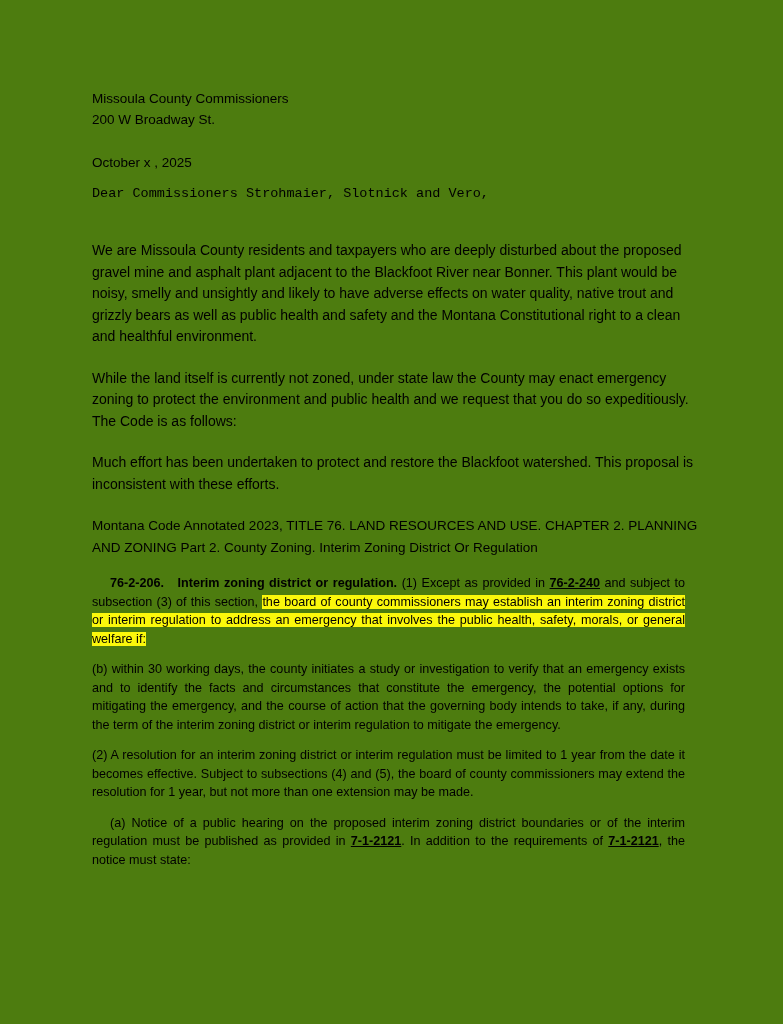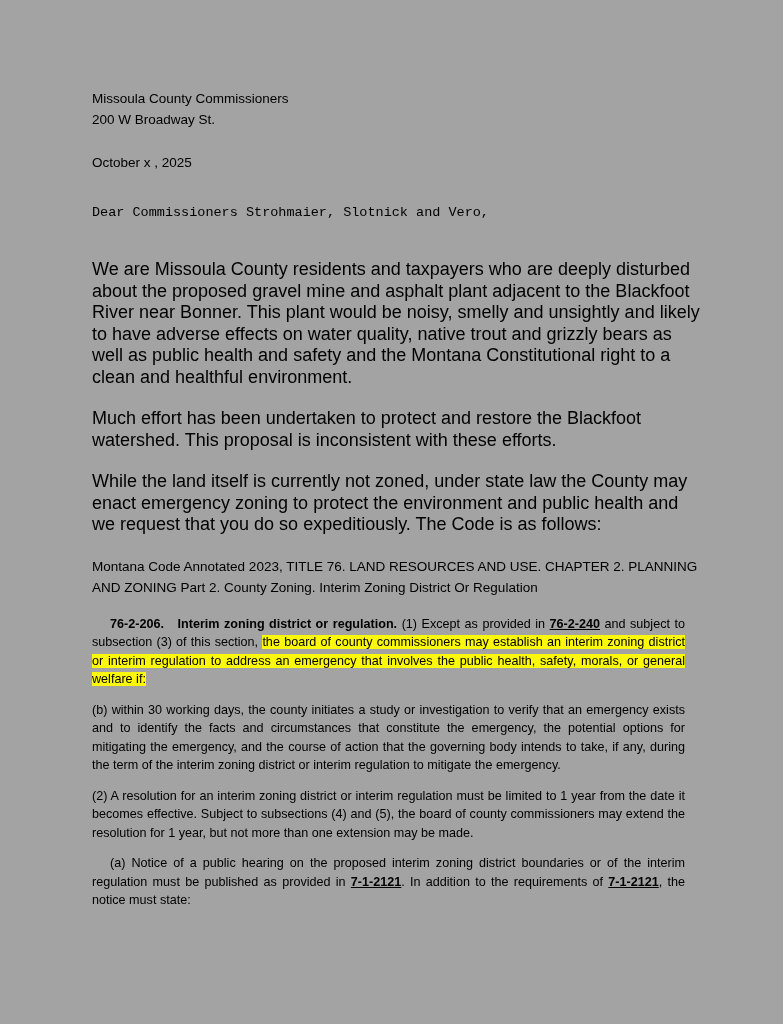--- a/index.html
+++ b/index.html
@@ -11,45 +11,45 @@
     width: 783px;
     height: 1024px;
     font-family: "Liberation Sans", sans-serif;
     color: #000000;
     overflow: hidden;
   }
   .page {
     position: relative;
     width: 783px;
     height: 1024px;
-    background: #a3a3a3;
+    background: #4d7c0f;
     box-sizing: border-box;
     padding: 88px 82px 0 92px;
   }
   .letterhead {
     font-size: 13.5px;
     line-height: 21px;
     margin-bottom: 22px;
   }
   .letterhead div {
     white-space: pre;
   }
   .date-line {
     font-size: 13.5px;
     line-height: 21px;
-    margin-bottom: 29px;
+    margin-bottom: 10px;
   }
   .salutation {
     font-size: 13.5px;
     line-height: 21px;
     margin-bottom: 36px;
     font-family: Liberation Mono, monospace;
   }
   p.body-para {
-    font-size: 18px;
+    font-size: 14px;
     line-height: 21.5px;
     margin: 12px 0 20px 0;
     text-align: left;
   }
   p.cite-para {
     font-size: 13.5px;
     line-height: 21.5px;
     margin: 0 0 16px 0;
   }
   .statute {
@@ -84,23 +84,23 @@
     <div>Missoula County Commissioners</div>
     <div>200 W Broadway St.</div>
   </div>
 
   <div class="date-line">October x , 2025</div>
 
   <div class="salutation">Dear Commissioners Strohmaier, Slotnick and Vero,</div>
 
   <p class="body-para">We are Missoula County residents and taxpayers who are deeply disturbed about the proposed gravel mine and asphalt plant adjacent to the Blackfoot River near Bonner. This plant would be noisy, smelly and unsightly and likely to have adverse effects on water quality, native trout and grizzly bears as well as public health and safety and the Montana Constitutional right to a clean and healthful environment.</p>
 
+  <p class="body-para">While the land itself is currently not zoned, under state law the County may enact emergency zoning to protect the environment and public health and we request that you do so expeditiously. The Code is as follows:</p>
+
   <p class="body-para">Much effort has been undertaken to protect and restore the Blackfoot watershed. This proposal is inconsistent with these efforts.</p>
-
-  <p class="body-para">While the land itself is currently not zoned, under state law the County may enact emergency zoning to protect the environment and public health and we request that you do so expeditiously. The Code is as follows:</p>
 
   <p class="cite-para"><span>Montana Code Annotated 2023,</span><span> TITLE 76. LAND RESOURCES AND USE. CHAPTER 2. PLANNING AND ZONING Part 2. County Zoning. Interim Zoning District Or Regulation</span></p>
 
   <p class="statute indent"><span class="sec-head">76-2-206.</span>&nbsp;&nbsp; <span class="sec-head">Interim zoning district or regulation.</span> <span>(1) Except as provided in </span><span class="ul-link">76-2-240</span><span> and subject to subsection (3) of this section, </span><span class="hl">the board of county commissioners may establish an interim zoning district or interim regulation to address an emergency that involves the public health, safety, morals, or general welfare if:</span></p>
 
 
   <p class="statute">(b) within 30 working days, the county initiates a study or investigation to verify that an emergency exists and to identify the facts and circumstances that constitute the emergency, the potential options for mitigating the emergency, and the course of action that the governing body intends to take, if any, during the term of the interim zoning district or interim regulation to mitigate the emergency.</p>
 
   <p class="statute">(2) A resolution for an interim zoning district or interim regulation must be limited to 1 year from the date it becomes effective. Subject to subsections (4) and (5), the board of county commissioners may extend the resolution for 1 year, but not more than one extension may be made.</p>
 

